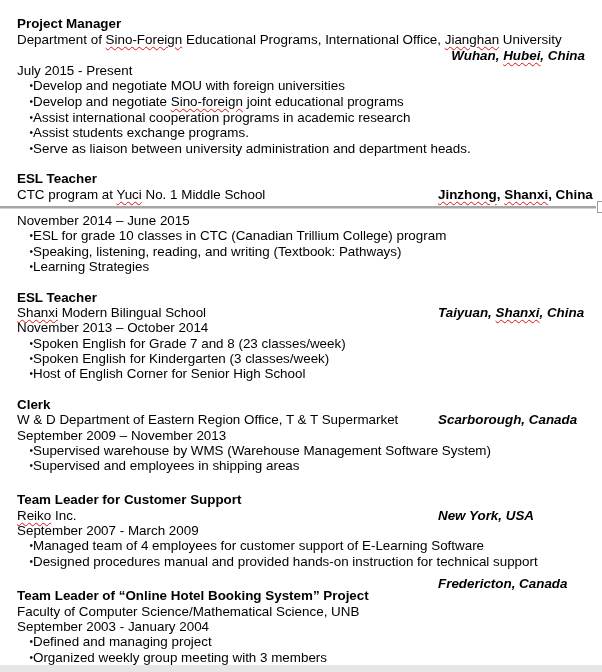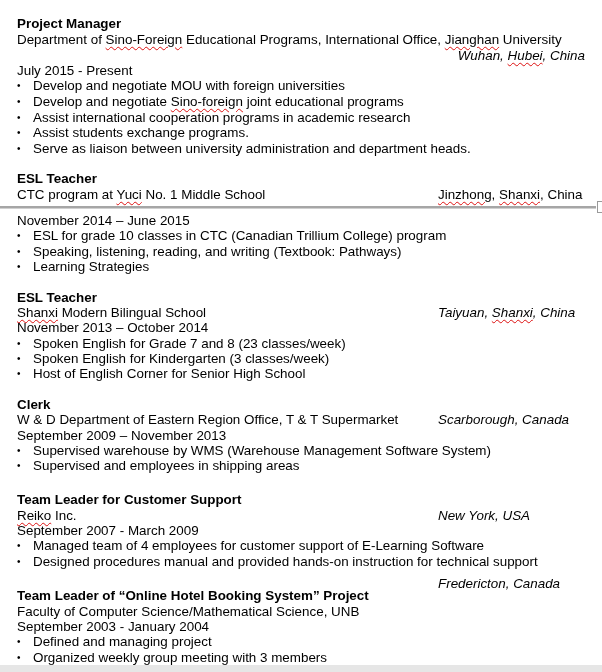--- a/index.html
+++ b/index.html
@@ -1,24 +1,24 @@
 <!DOCTYPE html>
 <html><head>
   <meta charset="utf-8">
   <style>
     html, body { margin: 0; padding: 0; }
     body {
       width: 602px; height: 672px; overflow: hidden; position: relative;
       background: #ffffff; color: #000000;
       font-family: "Liberation Sans", sans-serif; font-size: 13.4px;
     }
-    .doc { position: absolute; left: 0; top: 0; width: 602px; height: 672px; }
+    .doc { position: absolute; left: 0; top: 0; width: 602px; height: 672px; text-align: right; }
     .line { position: absolute; left: 17px; white-space: nowrap; line-height: 15px; }
     .title { font-weight: bold; }
-    .loc { position: absolute; white-space: nowrap; line-height: 15px; font-style: italic; }
+    .loc { position: absolute; white-space: nowrap; line-height: 15px; font-style: italic; font-weight: bold; }
     .loc.upright { font-style: normal; }
     .bullet { position: absolute; left: 17px; white-space: nowrap; line-height: 15px; }
     .bullet .dot { display: inline-block; width: 16px; font-size: 10px; vertical-align: 1px; }
     .squig { text-decoration: underline wavy #d11; text-decoration-thickness: 1px; text-underline-offset: 2px; }
     .pagebreak { position: absolute; left: 0; top: 206px; width: 596px; height: 2px; background: #a6a6a6; border-bottom: 1px solid #d0d0d0; }
     .pb-mark { position: absolute; left: 597px; top: 201px; width: 4px; height: 10px; border: 1px solid #9a9a9a; border-right: none; }
     .bottom-bar { position: absolute; left: 0; top: 665px; width: 602px; height: 7px; background: #e6e6e6; }
   </style>
 </head>
 <body>

